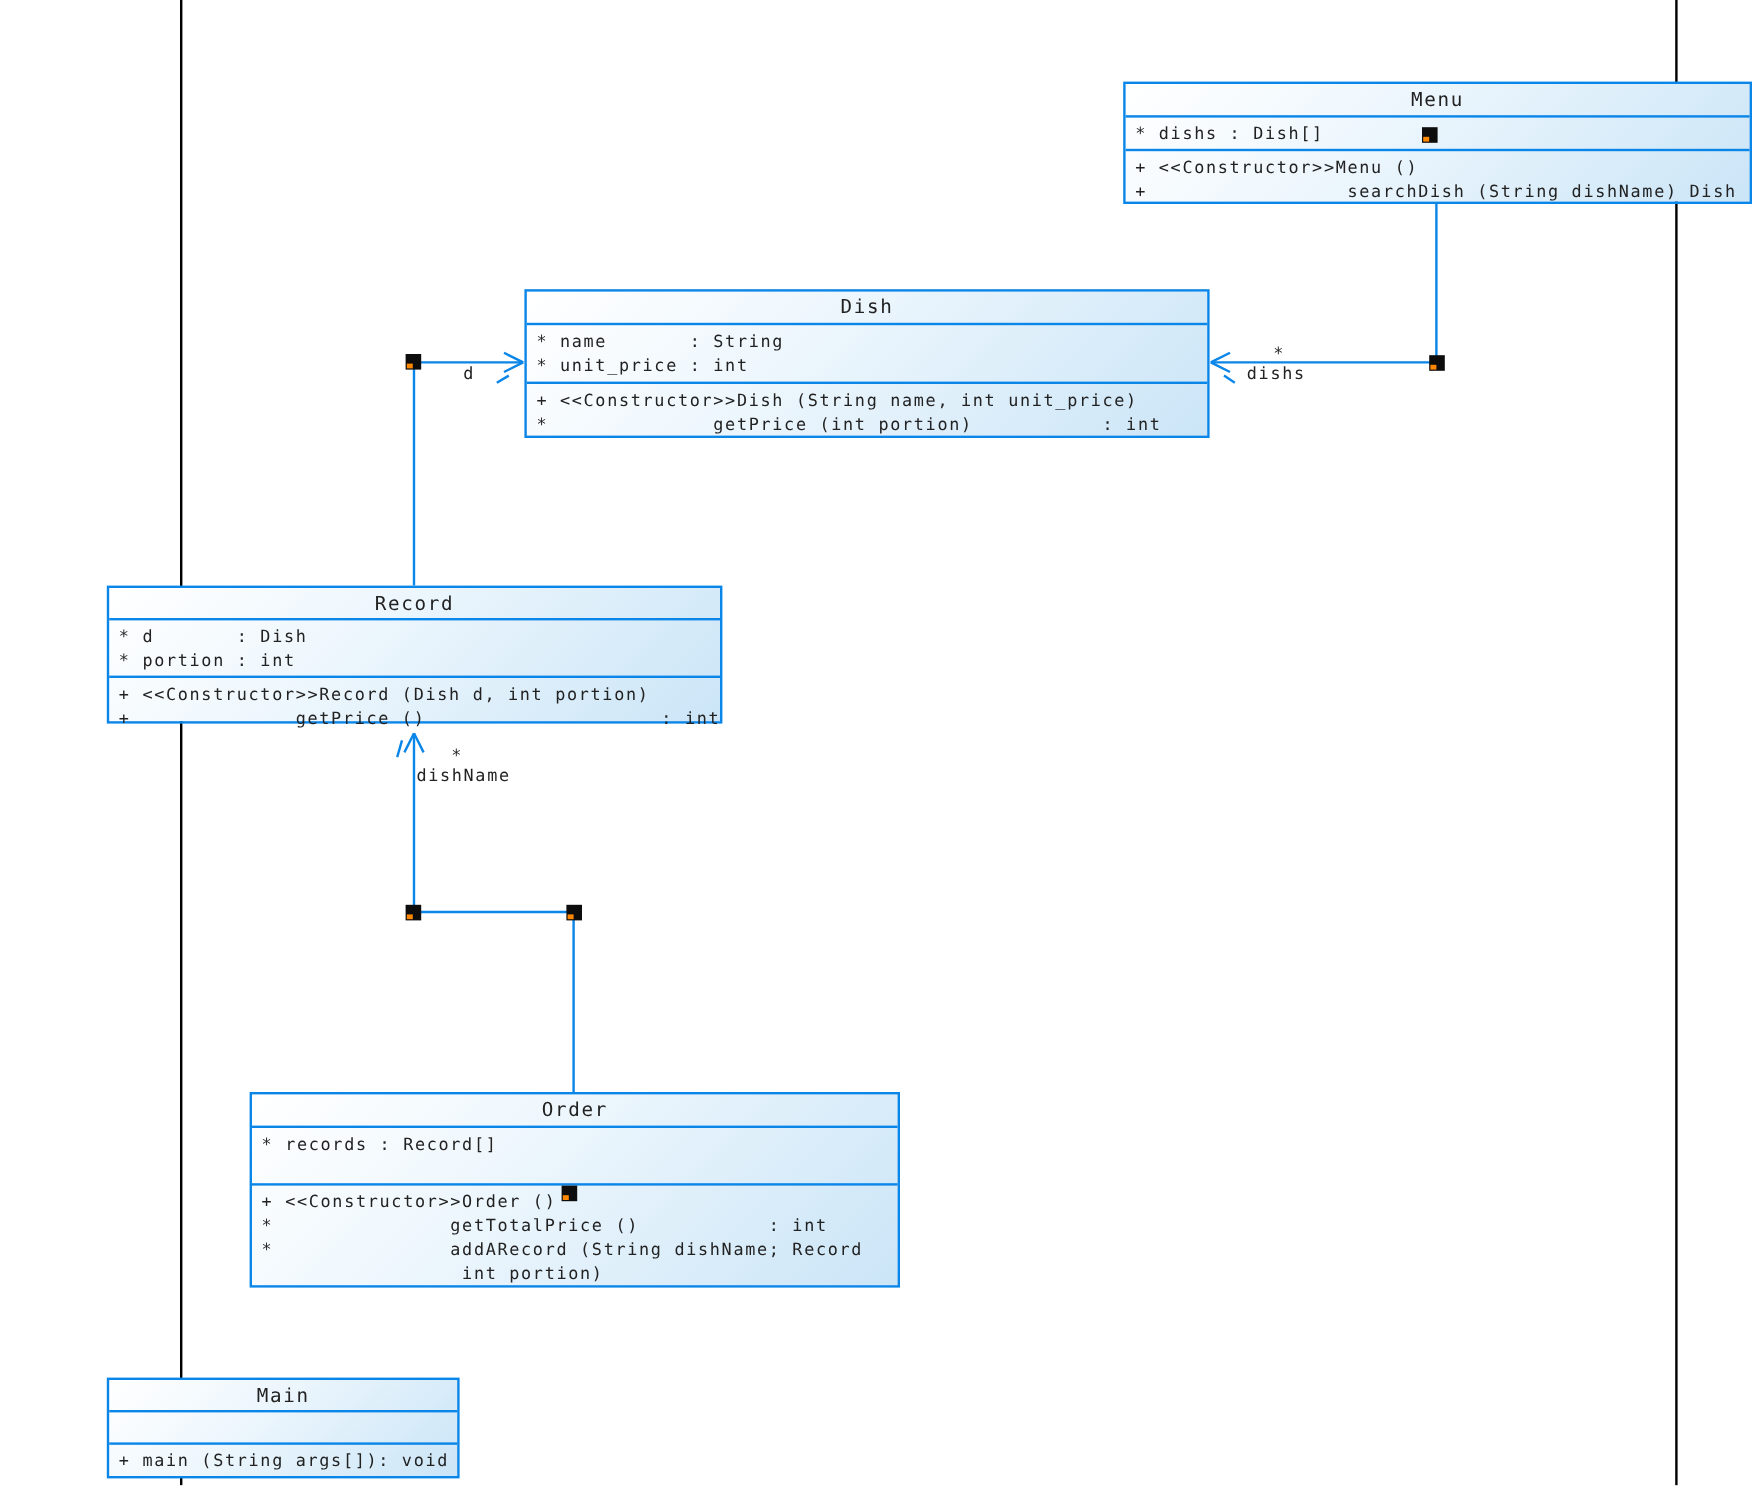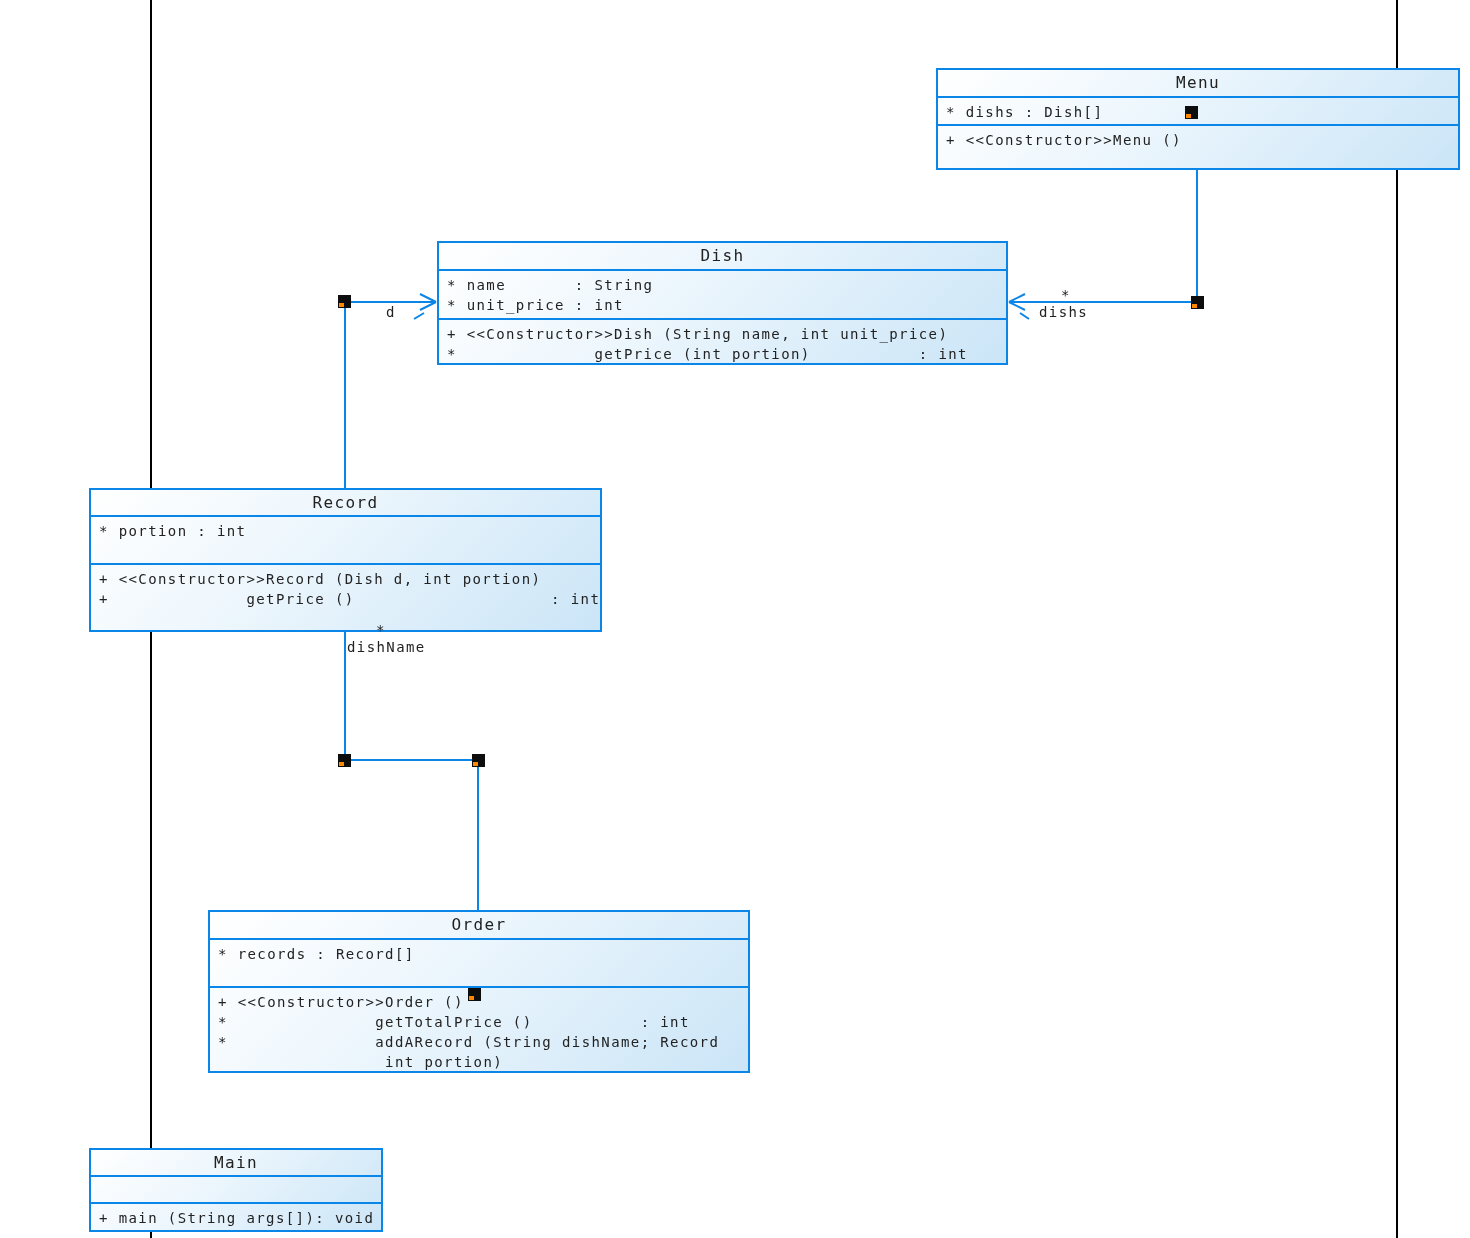--- a/index.html
+++ b/index.html
@@ -14,21 +14,21 @@
   .uml-attrs{box-sizing:border-box;border-bottom:2px solid #0a85e8;padding:4px 0 0 8px;}
   .uml-methods{box-sizing:border-box;padding:4px 0 0 8px;}
   .line{white-space:pre;font-size:14px;line-height:20px;letter-spacing:1.4px;color:#222;}
   .assoc-label{position:absolute;z-index:4;font-size:14px;line-height:18px;
                letter-spacing:1.4px;color:#222;white-space:pre;}
   .handle{position:absolute;width:13px;height:13px;background:#0d0d0d;z-index:5;}
   .handle::after{content:"";position:absolute;left:1px;bottom:1px;width:5px;height:4px;background:#ff8800;}
   
   #box-menu  {left:936px;top:68px;  width:524px;height:102px;}
   #box-dish  {left:437px;top:241px; width:571px;height:124px;}
-  #box-record{left:89px; top:488px; width:513px;height:144px;}
+  #box-record{left:89px; top:488px; width:513px;height:115px;}
   #box-order {left:208px;top:910px; width:542px;height:163px;}
   #box-main  {left:89px; top:1148px;width:294px;height:84px;}
   #box-menu   .uml-title{height:28px;line-height:26px;}  #box-menu   .uml-attrs{height:28px;}
   #box-dish   .uml-title{height:28px;line-height:26px;}  #box-dish   .uml-attrs{height:49px;}
   #box-record .uml-title{height:27px;line-height:25px;}  #box-record .uml-attrs{height:48px;}
   #box-order  .uml-title{height:28px;line-height:26px;}  #box-order  .uml-attrs{height:48px;}
   #box-main   .uml-title{height:27px;line-height:25px;}  #box-main   .uml-attrs{height:27px;}
 </style>
 </head>
 <body>
@@ -52,38 +52,40 @@
     </g>
   </svg>
 
   <div class="uml-box" id="box-menu">
     <div class="uml-title">Menu</div>
     <div class="uml-attrs">
       <div class="line">* dishs : Dish[]</div>
     </div>
     <div class="uml-methods">
       <div class="line">+ &lt;&lt;Constructor&gt;&gt;Menu ()</div>
+      <div class="line">+                 searchDish (String dishName) Dish</div>
     </div>
   </div>
 
   <div class="uml-box" id="box-dish">
     <div class="uml-title">Dish</div>
     <div class="uml-attrs">
       <div class="line">* name       : String</div>
       <div class="line">* unit_price : int</div>
     </div>
     <div class="uml-methods">
       <div class="line">+ &lt;&lt;Constructor&gt;&gt;Dish (String name, int unit_price)</div>
       <div class="line">*              getPrice (int portion)           : int</div>
     </div>
   </div>
 
   <div class="uml-box" id="box-record">
     <div class="uml-title">Record</div>
     <div class="uml-attrs">
+      <div class="line">* d       : Dish</div>
       <div class="line">* portion : int</div>
     </div>
     <div class="uml-methods">
       <div class="line">+ &lt;&lt;Constructor&gt;&gt;Record (Dish d, int portion)</div>
       <div class="line">+              getPrice ()                    : int</div>
     </div>
   </div>
 
   <div class="uml-box" id="box-order">
     <div class="uml-title">Order</div>

